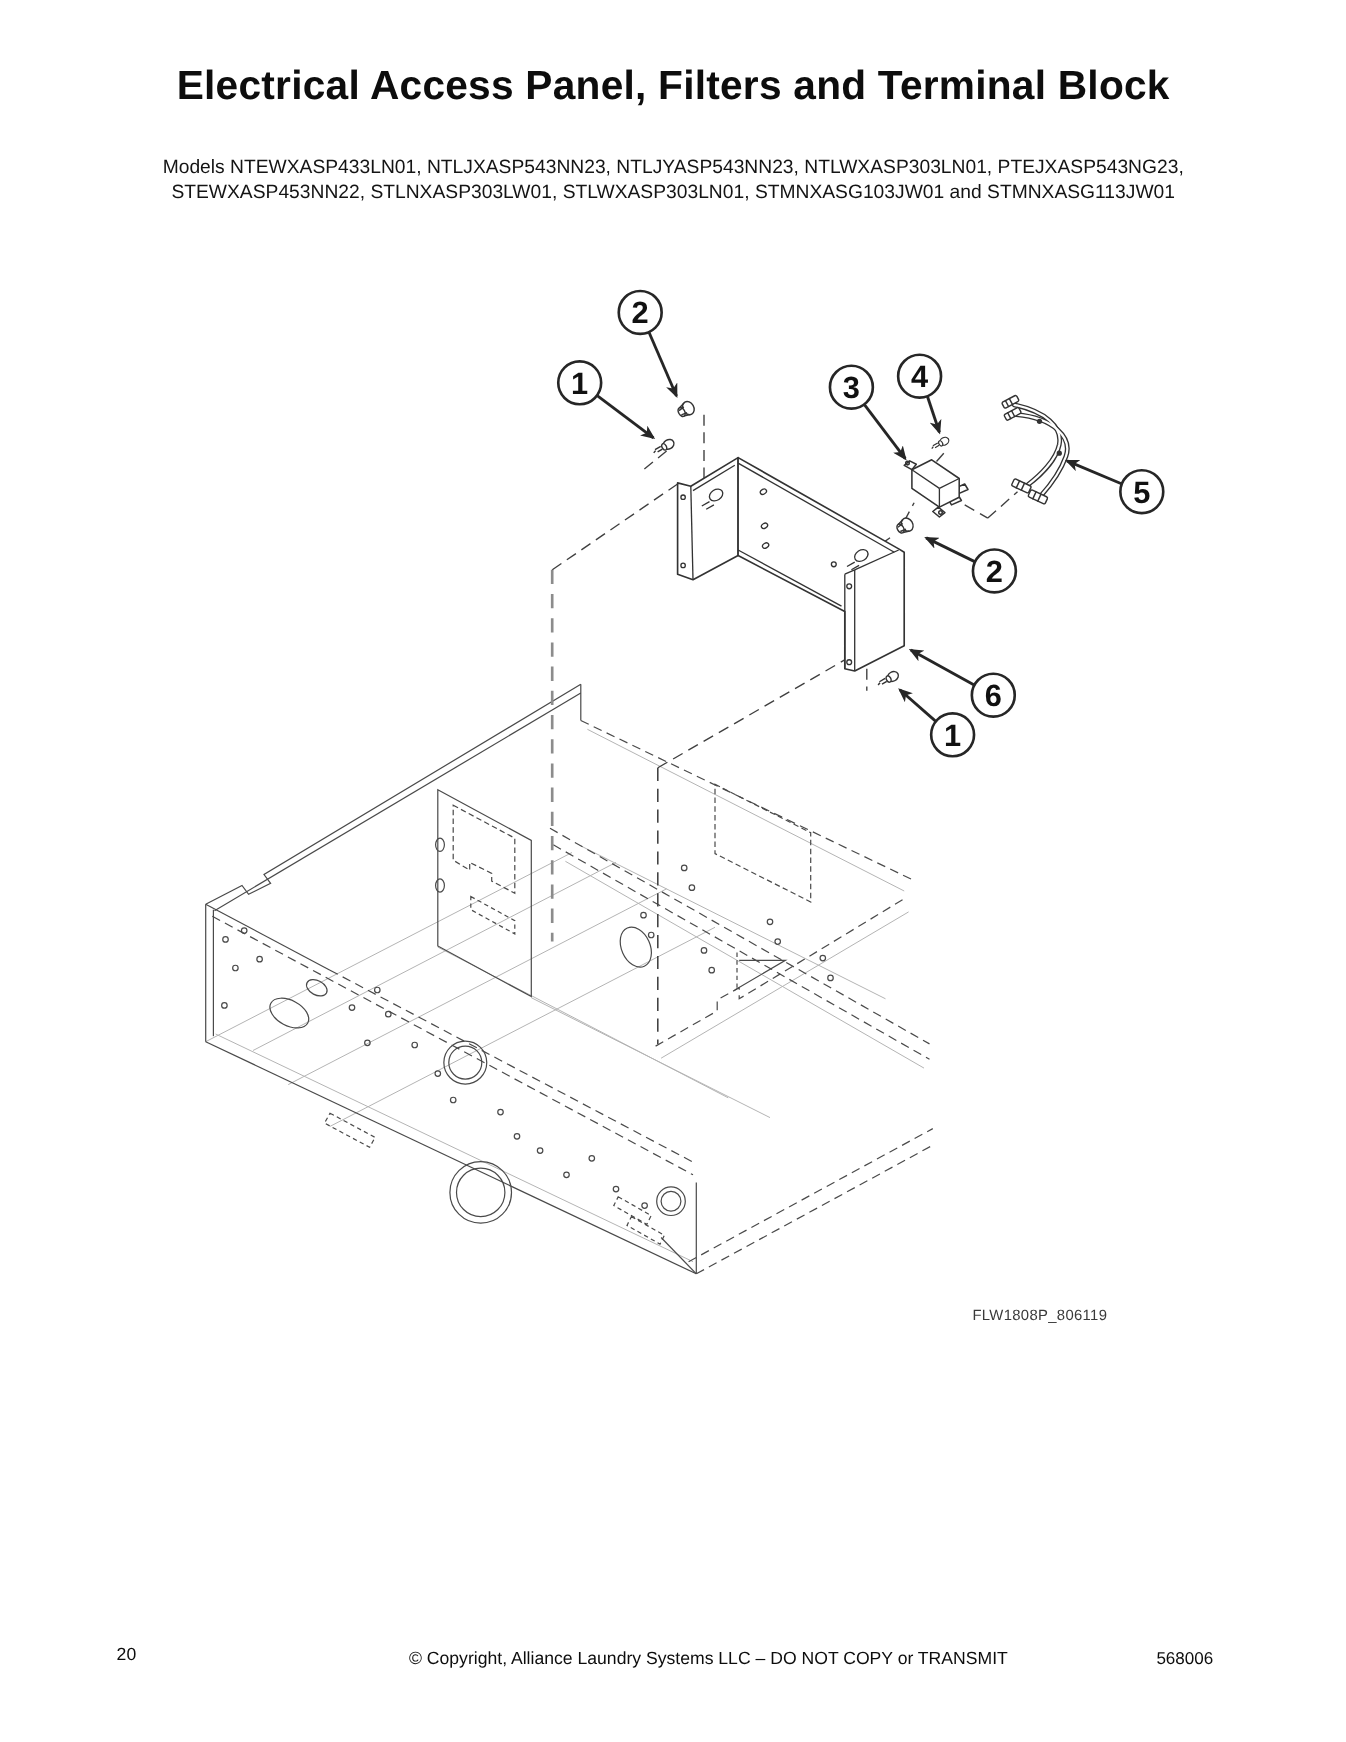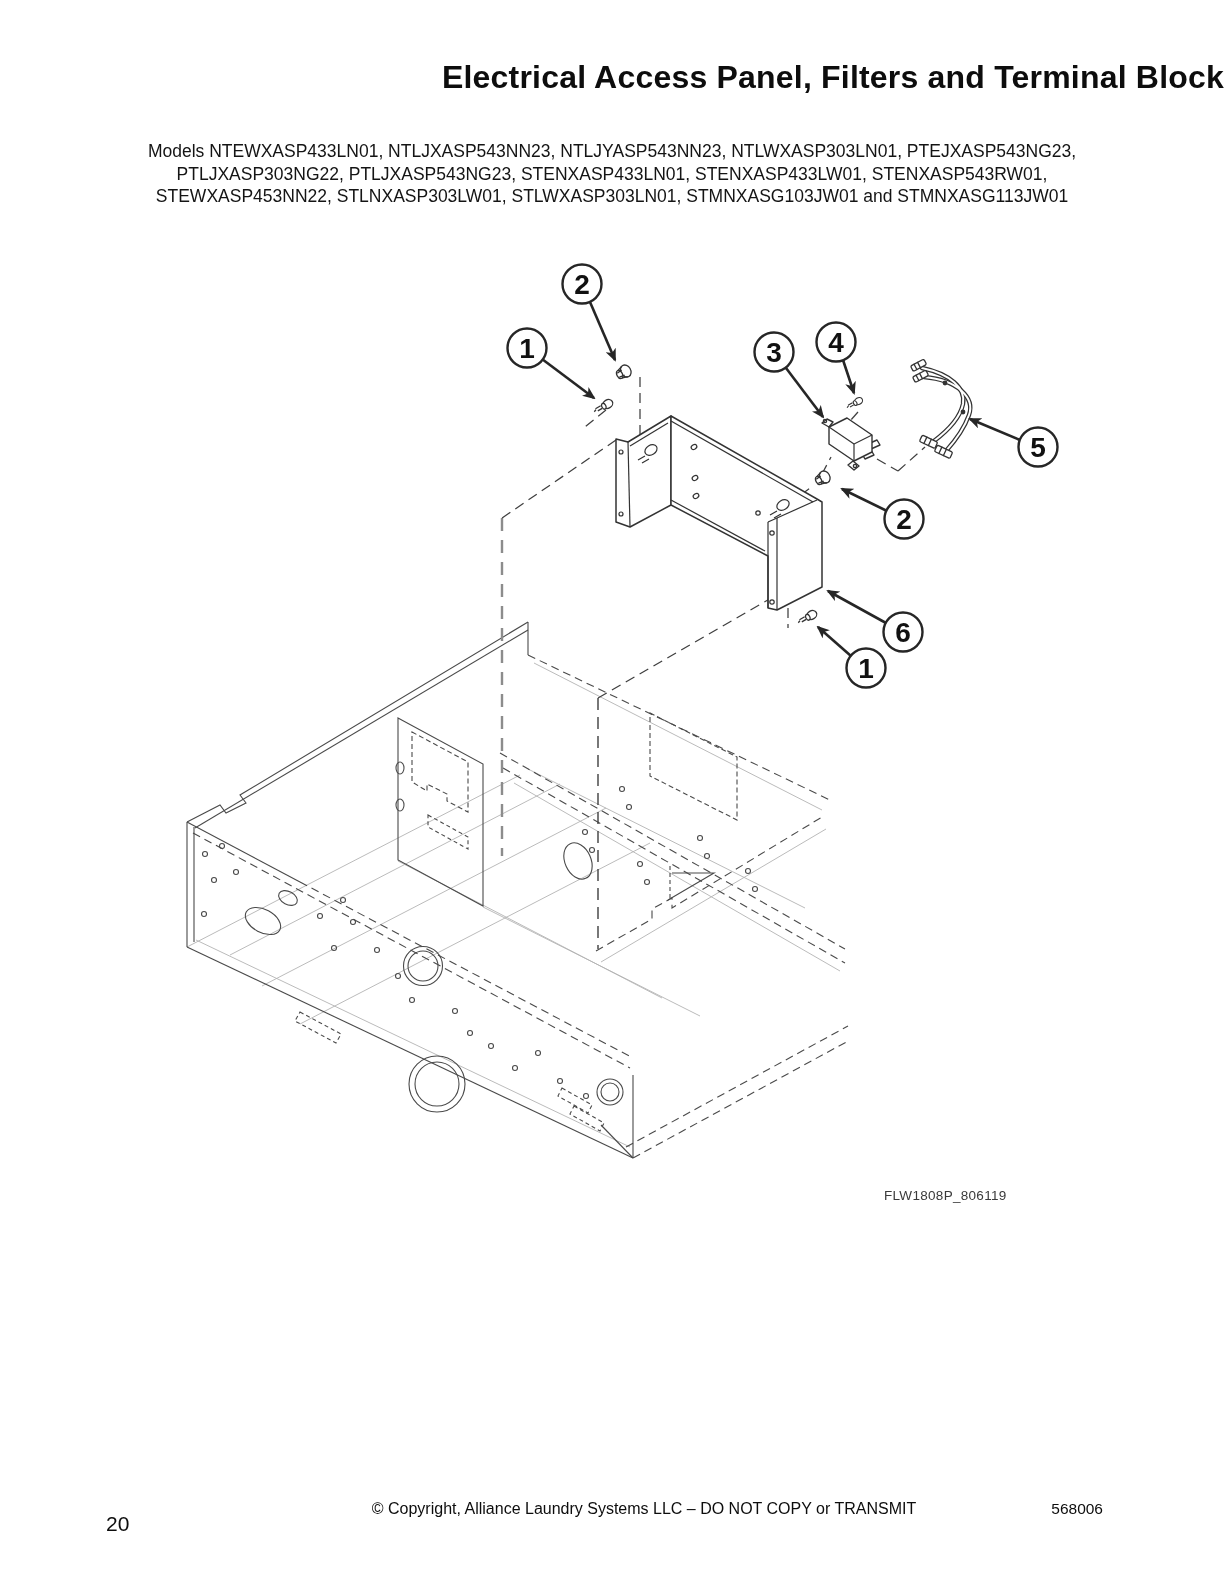--- a/index.html
+++ b/index.html
@@ -1,43 +1,42 @@
 <!DOCTYPE html>
 <html><head>
 <meta charset="utf-8">
 <title>Parts Manual Page</title>
 <style>
   html,body{margin:0;padding:0;background:#e8e8e8;}
   .page{position:relative;width:1224px;height:1584px;background:#ffffff;margin:0 auto;
         font-family:"Liberation Sans", sans-serif;color:#111;overflow:hidden;}
   .title-block{position:absolute;top:58px;left:0;width:100%;text-align:center;}
-  .title-line{font-size:32px;font-weight:bold;line-height:39px;color:#0d0d0d;letter-spacing:.2px;text-align:right;}
+  .title-line{font-size:37px;font-weight:bold;line-height:39px;color:#0d0d0d;letter-spacing:.2px;}
   .models-block{position:absolute;top:140px;left:0;width:100%;text-align:center;}
   .models-line{font-size:17.5px;line-height:22.5px;color:#141414;}
   svg.diagram{position:absolute;left:0;top:0;width:1224px;height:1584px;}
   .figure-code{position:absolute;left:884px;top:1148px;font-size:13.5px;color:#3a3a3a;letter-spacing:.3px;margin-top:40px;}
-  .footer-page{position:absolute;left:106px;top:1496px;font-size:21px;color:#0d0d0d;margin-top:16px;}
+  .footer-page{position:absolute;left:106px;top:1496px;font-size:16px;color:#0d0d0d;}
   .footer-copy{position:absolute;left:0;top:1500px;width:100%;text-align:center;font-size:16px;color:#0d0d0d;margin-left:32px;}
   .footer-doc{position:absolute;right:121px;top:1500px;font-size:15.5px;color:#0d0d0d;}
   .co{fill:#ffffff;stroke:#262626;stroke-width:2.4;}
   .cn{font:700 28px "Liberation Sans", sans-serif;fill:#111;text-anchor:middle;}
   .ar{stroke:#262626;stroke-width:2.6;fill:none;}
 </style>
 </head>
 <body>
 
 <div class="page">
 
   <div class="title-block">
     <div class="title-line">Electrical Access Panel, Filters and Terminal Block</div>
   </div>
 
   <div class="models-block">
     <div class="models-line">Models NTEWXASP433LN01, NTLJXASP543NN23, NTLJYASP543NN23, NTLWXASP303LN01, PTEJXASP543NG23,</div>
-    <div class="models-line">PTLJXASP303NG22, PTLJXASP543NG23, STENXASP433LN01, STENXASP433LW01, STENXASP543RW01,</div>
     <div class="models-line">STEWXASP453NN22, STLNXASP303LW01, STLWXASP303LN01, STMNXASG103JW01 and STMNXASG113JW01</div>
   </div>
 
   <svg class="diagram" viewBox="0 0 1224 1584">
     <defs>
       <marker id="ah" markerWidth="13" markerHeight="11" refX="11" refY="5.5" orient="auto" markerUnits="userSpaceOnUse">
         <path d="M0,0 L13,5.5 L0,11 L3.5,5.5 Z" fill="#262626"></path>
       </marker>
     </defs>
 

